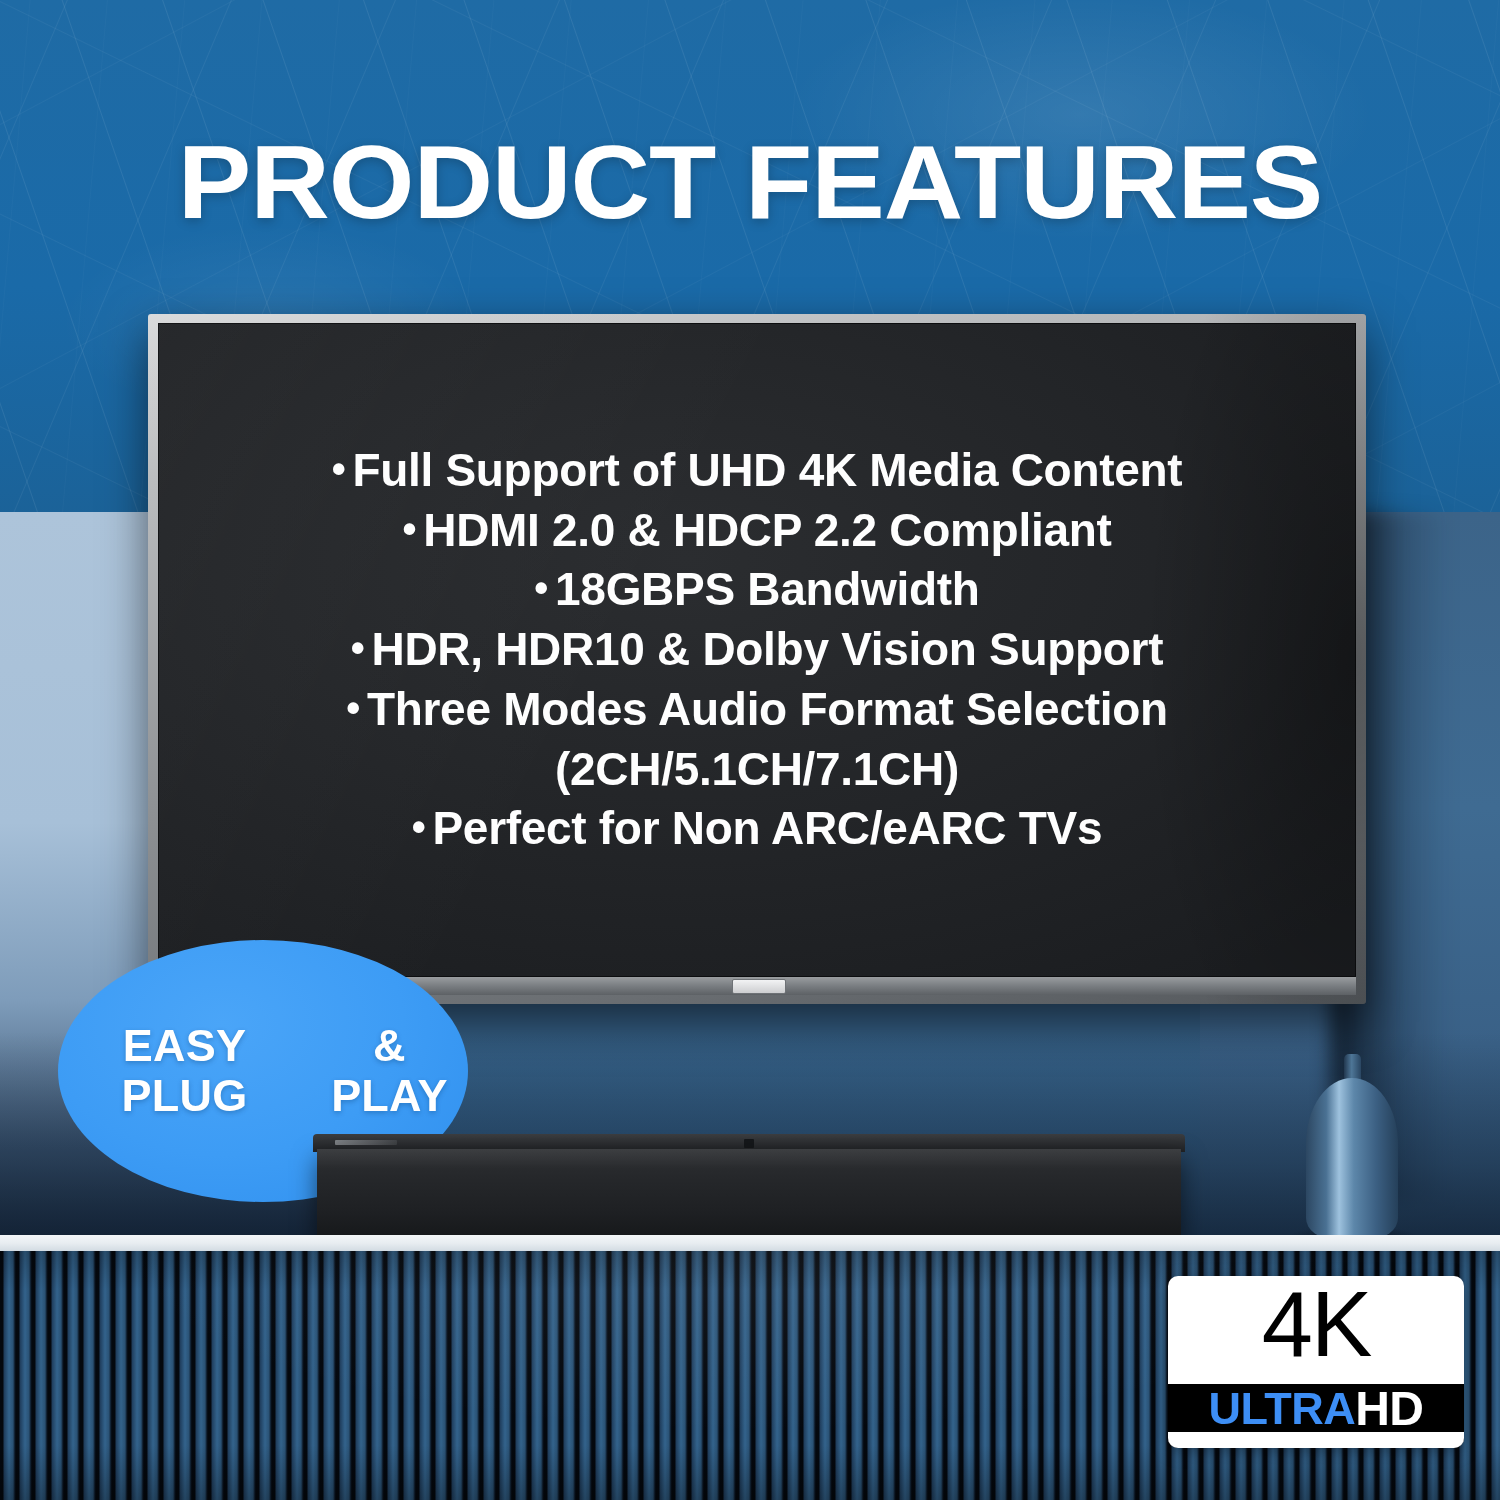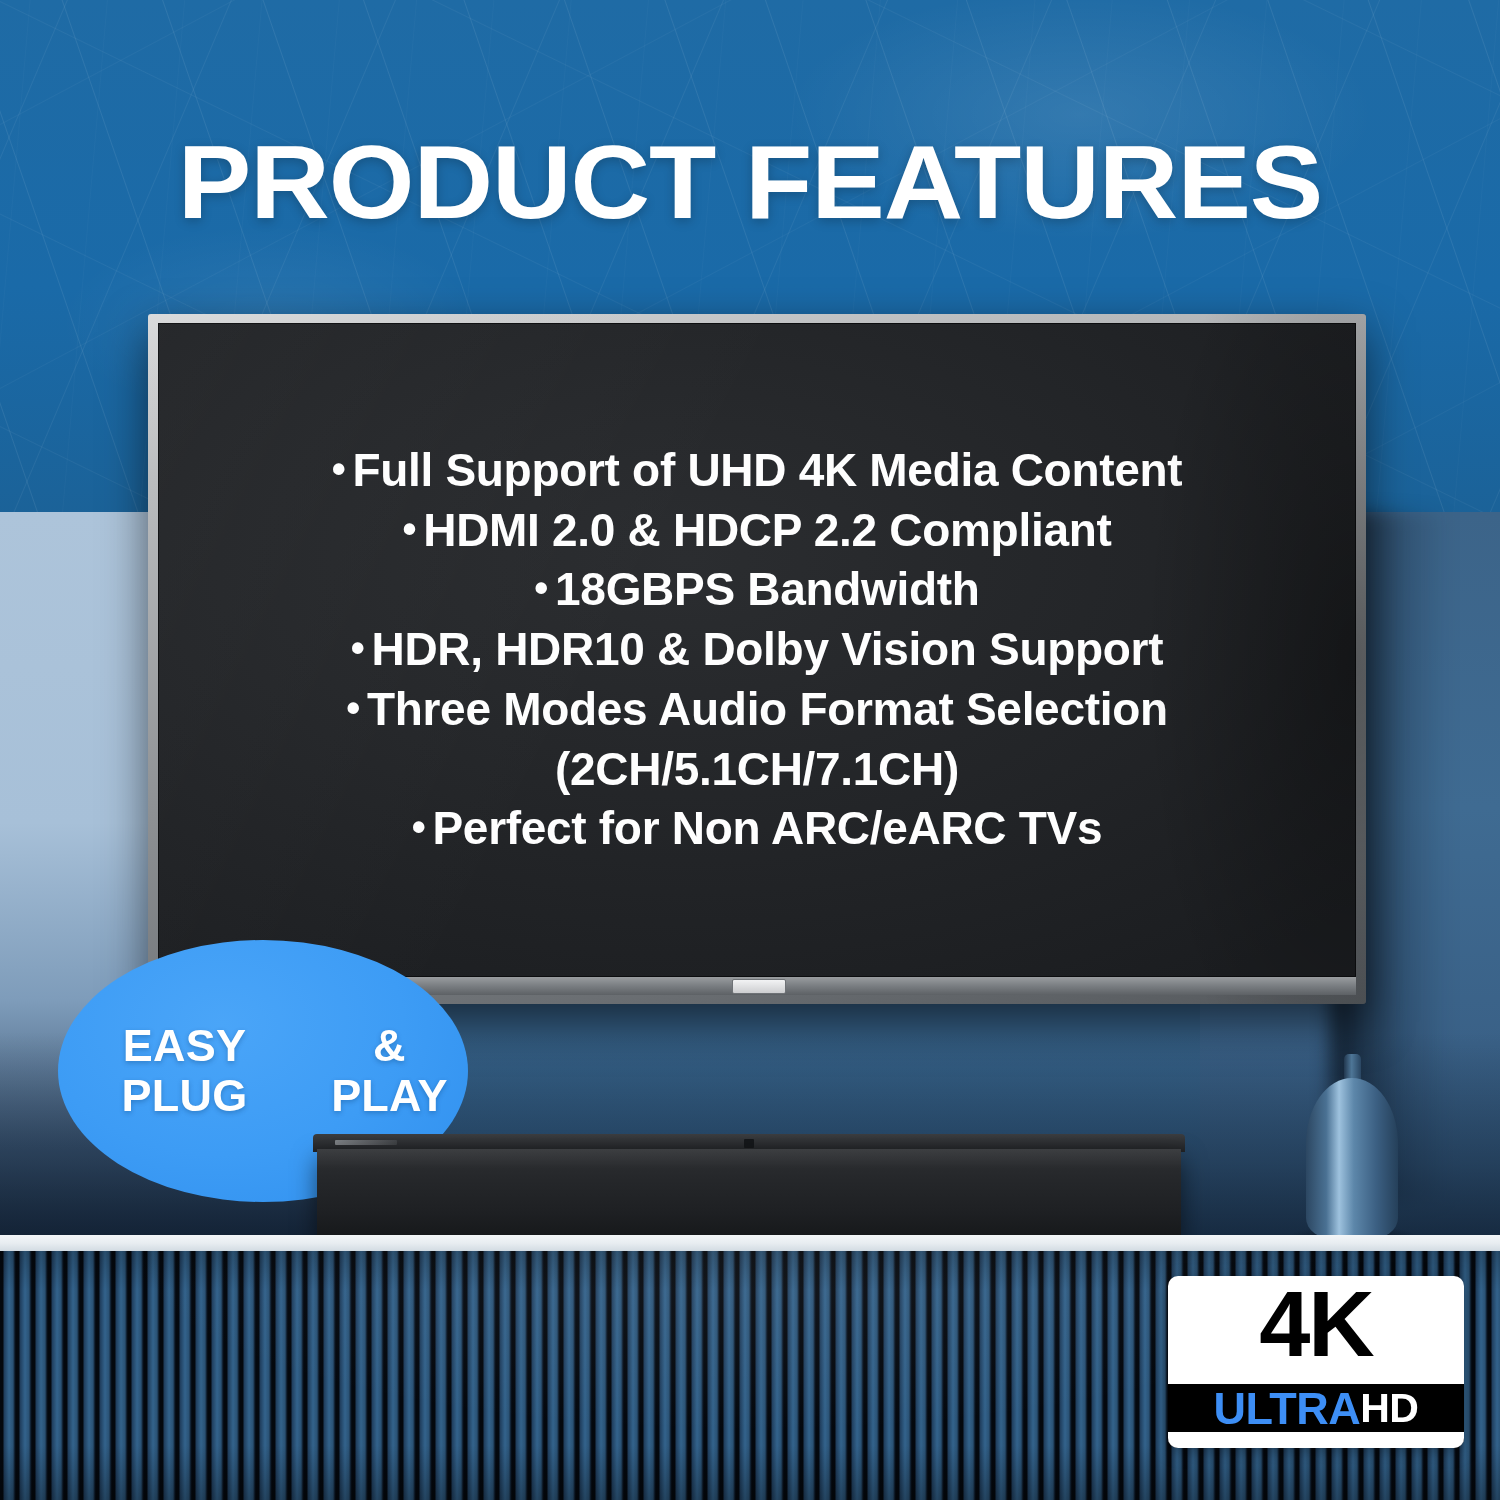--- a/index.html
+++ b/index.html
@@ -275,21 +275,21 @@
     display: flex;
     flex-direction: column;
   }
   .badge-4k .k4 {
     flex: 0 0 108px;
     display: flex;
     align-items: center;
     justify-content: center;
     color: #000000;
     font-size: 92px;
-    font-weight: 700;
+    font-weight: 400;
     letter-spacing: -2px;
     line-height: 1;
     padding-bottom: 12px;
     box-sizing: border-box;
   }
   .badge-4k .bar {
     flex: 1 1 auto;
     background: #000000;
     display: flex;
     align-items: center;
@@ -299,21 +299,21 @@
   }
   .badge-4k .ultra {
     color: #3d8ef5;
     font-size: 45px;
     font-weight: 700;
     letter-spacing: -.5px;
     line-height: 1;
   }
   .badge-4k .hd {
     color: #ffffff;
-    font-size: 41px;
+    font-size: 48px;
     font-weight: 700;
     letter-spacing: -.5px;
     line-height: 1;
   }
   .badge-4k .footstrip {
     position: absolute;
     left: 0; bottom: 0;
     width: 296px; height: 16px;
     background: #ffffff;
   }

